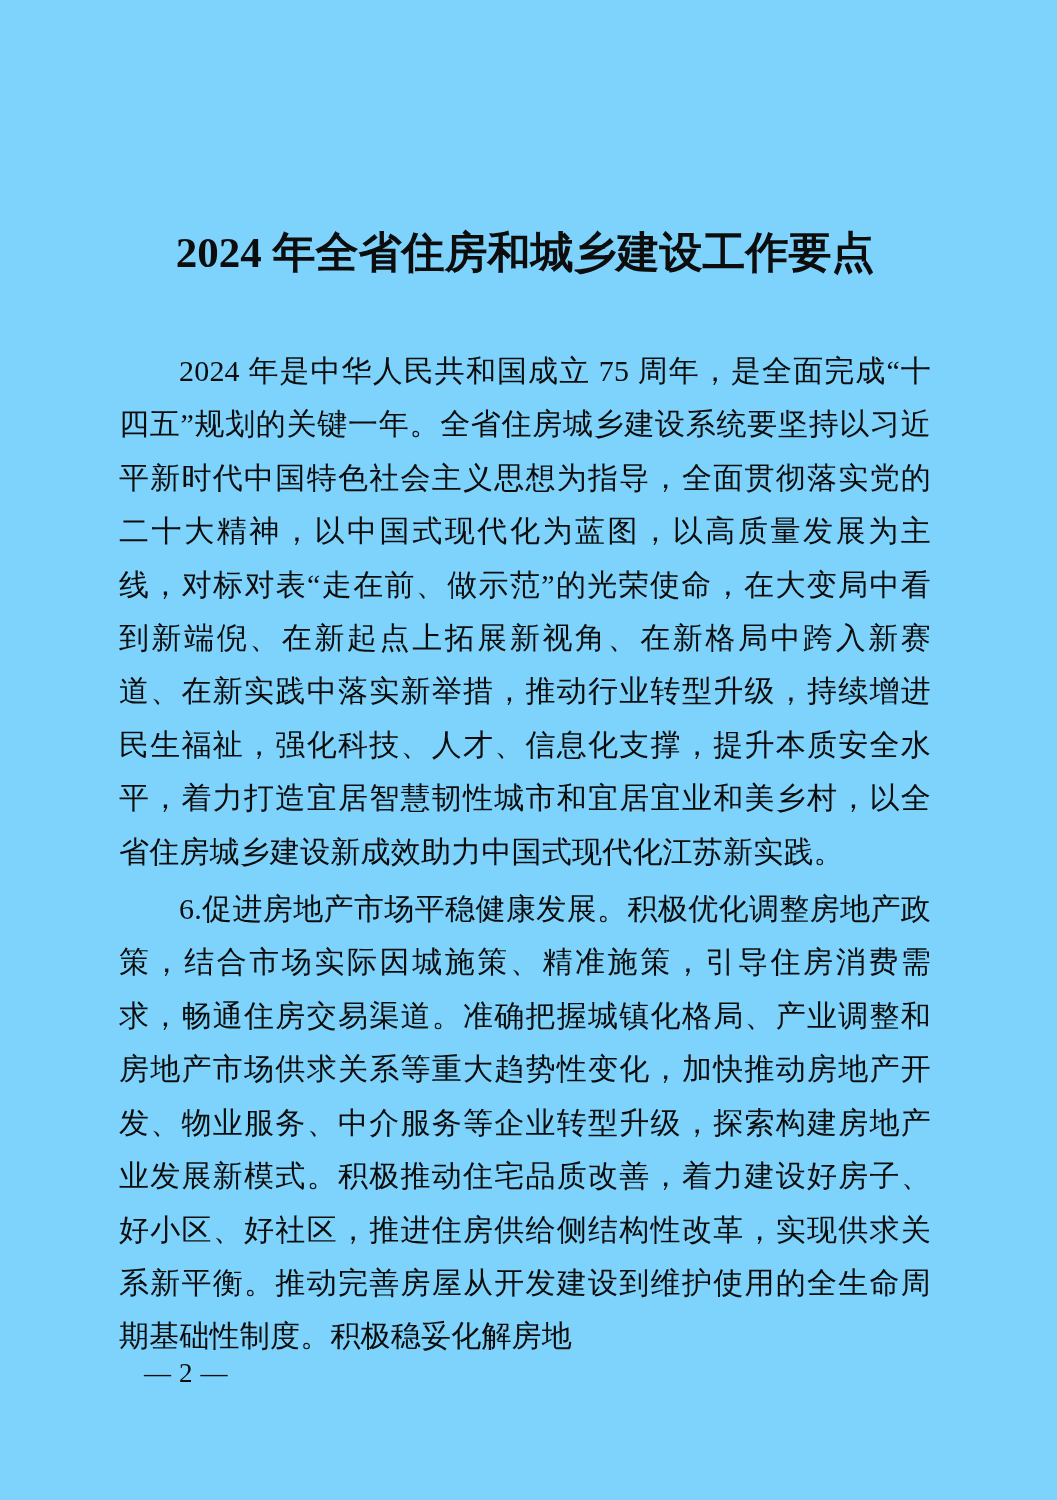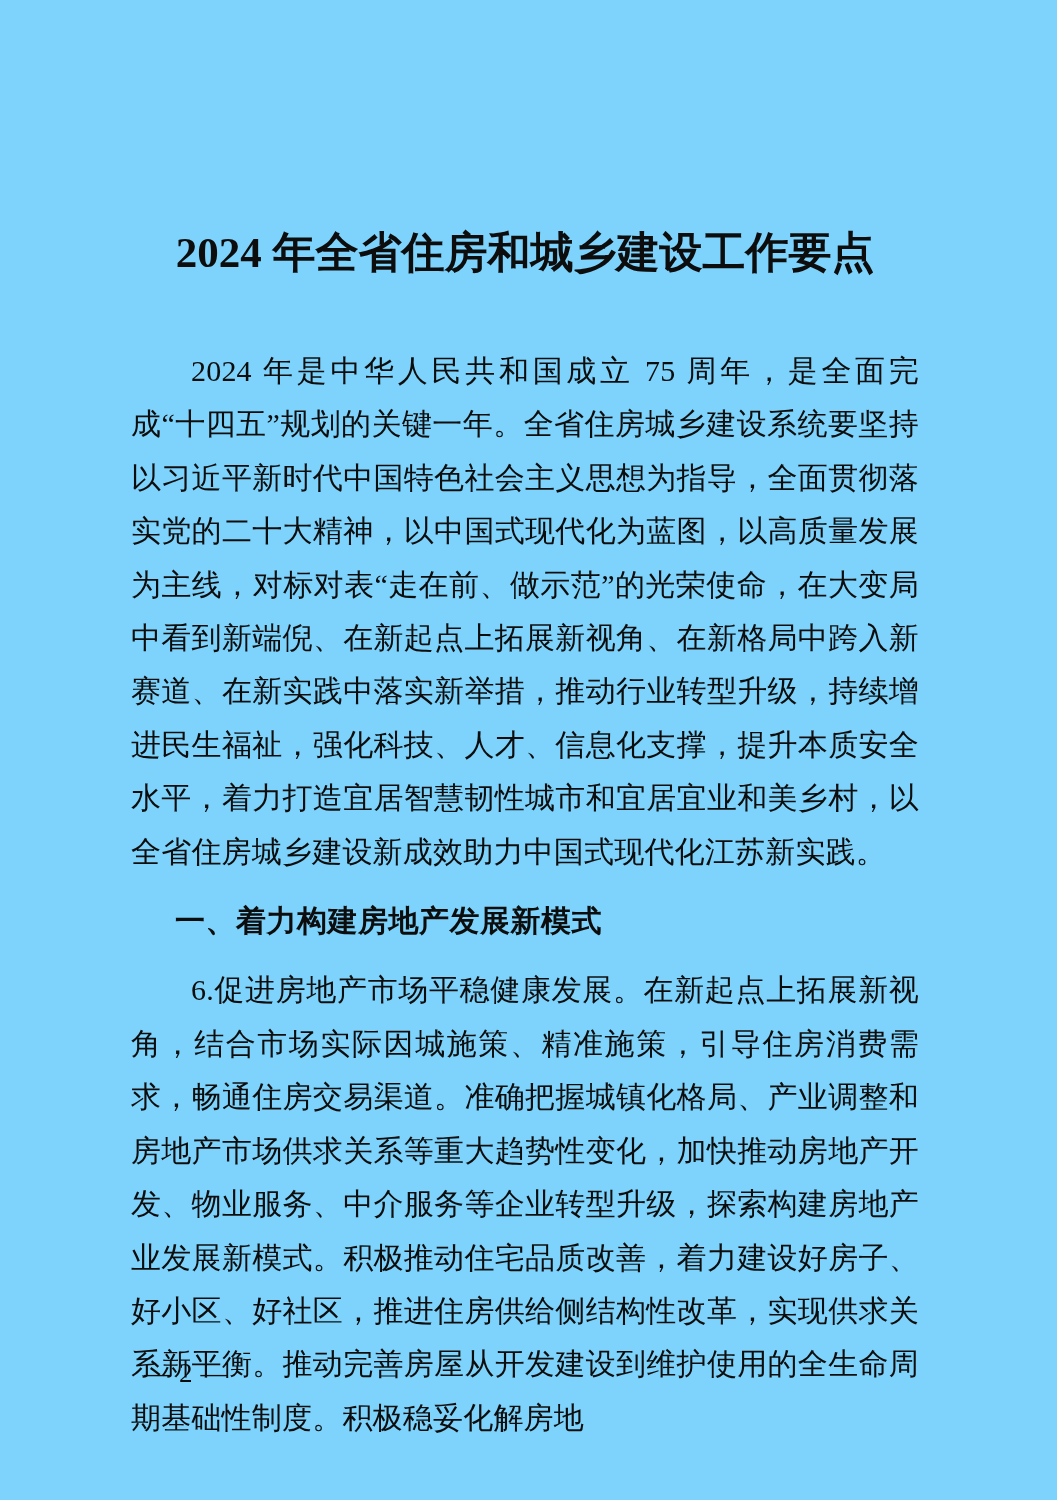--- a/index.html
+++ b/index.html
@@ -25,21 +25,21 @@
   .doc-title {
     margin: 0 0 62px 0;
     text-align: center;
     font-size: 43px;
     line-height: 58px;
     font-weight: bold;
     letter-spacing: 0px;
     white-space: nowrap;
   }
   .body-para {
-    margin: 16px;
+    margin: 4px;
     font-size: 30px;
     line-height: 53.4px;
     text-align: justify;
     text-indent: 2em;
     letter-spacing: 0.2px;
   }
   .section-heading {
     margin: 0;
     font-size: 30px;
     line-height: 53.4px;
@@ -67,23 +67,22 @@
 </style>
 </head>
 <body>
 
 <div class="page">
   <div class="content">
     <h1 class="doc-title">2024 年全省住房和城乡建设工作要点</h1>
 
     <p class="body-para">2024 年是中华人民共和国成立 75 周年，是全面完成“十四五”规划的关键一年。全省住房城乡建设系统要坚持以习近平新时代中国特色社会主义思想为指导，全面贯彻落实党的二十大精神，以中国式现代化为蓝图，以高质量发展为主线，对标对表“走在前、做示范”的光荣使命，在大变局中看到新端倪、在新起点上拓展新视角、在新格局中跨入新赛道、在新实践中落实新举措，推动行业转型升级，持续增进民生福祉，强化科技、人才、信息化支撑，提升本质安全水平，着力打造宜居智慧韧性城市和宜居宜业和美乡村，以全省住房城乡建设新成效助力中国式现代化江苏新实践。</p>
 
-    <h2 class="section-heading">一、着力构建房地产发展新模式</h2>
 
     <p class="body-para">
-      <span class="item-lead">6.促进房地产市场平稳健康发展。</span><span>在新起点上拓展新视角，结合市场实际因城施策、精准施策，引导住房消费需求，畅通住房交易渠道。准确把握城镇化格局、产业调整和房地产市场供求关系等重大趋势性变化，加快推动房地产开发、物业服务、中介服务等企业转型升级，探索构建房地产业发展新模式。积极推动住宅品质改善，着力建设好房子、好小区、好社区，推进住房供给侧结构性改革，实现供求关系新平衡。推动完善房屋从开发建设到维护使用的全生命周期基础性制度。积极稳妥化解房地</span>
+      <span class="item-lead">6.促进房地产市场平稳健康发展。</span><span>积极优化调整房地产政策，结合市场实际因城施策、精准施策，引导住房消费需求，畅通住房交易渠道。准确把握城镇化格局、产业调整和房地产市场供求关系等重大趋势性变化，加快推动房地产开发、物业服务、中介服务等企业转型升级，探索构建房地产业发展新模式。积极推动住宅品质改善，着力建设好房子、好小区、好社区，推进住房供给侧结构性改革，实现供求关系新平衡。推动完善房屋从开发建设到维护使用的全生命周期基础性制度。积极稳妥化解房地</span>
     </p>
   </div>
 
   <div class="page-footer">
     <span class="dash">—</span><span>2</span><span class="dash">—</span>
   </div>
 </div>
 
 </body></html>

